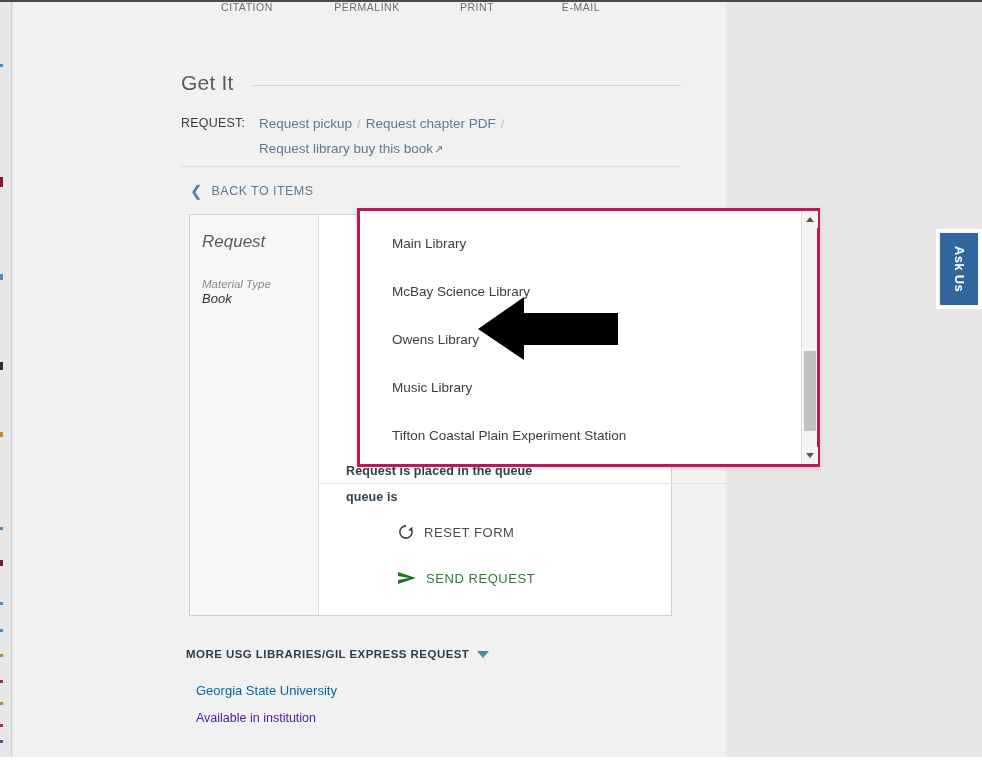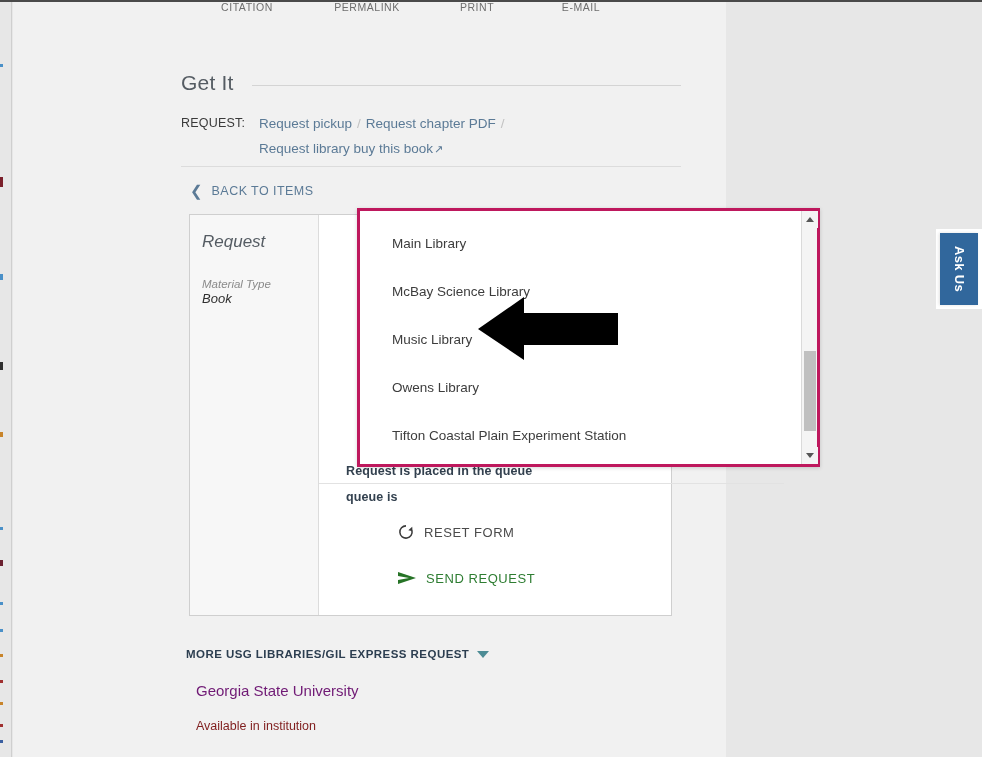--- a/index.html
+++ b/index.html
@@ -317,29 +317,29 @@
     width: 0; height: 0;
     border-left: 6px solid transparent;
     border-right: 6px solid transparent;
     border-top: 7px solid #4d8c95;
   }
   .usg-inst {
     position: absolute;
     left: 196px; top: 681px;
   }
   .inst-name {
-    font-size: 15px;
-    color: #701a75;
+    font-size: 13px;
+    color: #0369a1;
     line-height: 20px;
   }
   .inst-status {
     font-size: 12.5px;
-    color: #7f1d1d;
+    color: #4c1d95;
     line-height: 20px;
-    margin-top: 15px;
+    margin-top: 7px;
   }
 
   
   .askus {
     position: absolute;
     left: 940px; top: 233px;
     width: 38px; height: 72px;
     background: #31679c;
     z-index: 30;
     box-shadow: -1px 0 3px rgba(0,0,0,.12);
@@ -448,22 +448,22 @@
         <span class="btn-label send-label">SEND REQUEST</span>
       </div>
 
     </div>
   </div>
 
   <div class="dropdown">
     <div class="dd-list">
       <div class="dd-item">Main Library</div>
       <div class="dd-item">McBay Science Library</div>
+      <div class="dd-item">Owens Library</div>
       <div class="dd-item">Music Library</div>
-      <div class="dd-item">Owens Library</div>
       <div class="dd-item">Tifton Coastal Plain Experiment Station</div>
     </div>
     <div class="dd-scrollbar">
       <div class="dd-arrow up">
           <span></span>
         </div>
       <div class="dd-thumb"></div>
       <div class="dd-arrow down">
           <span></span>
         </div>

